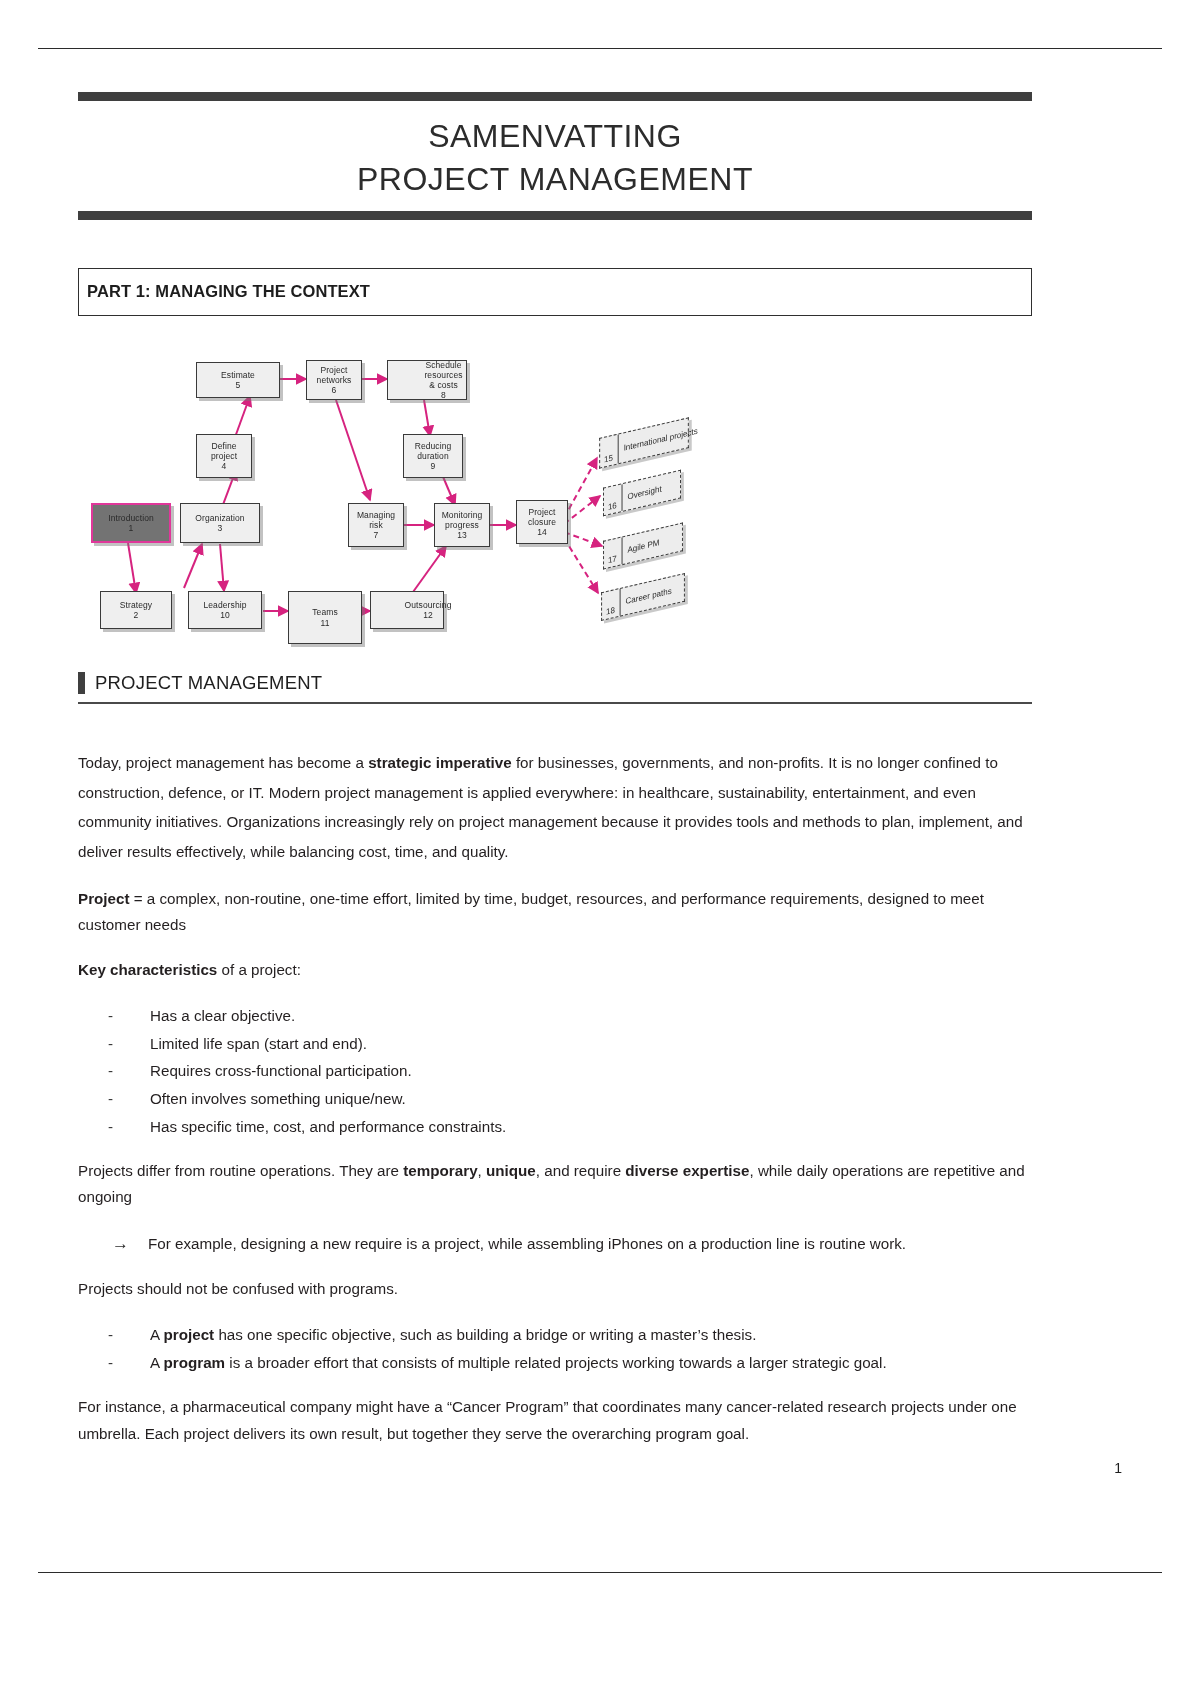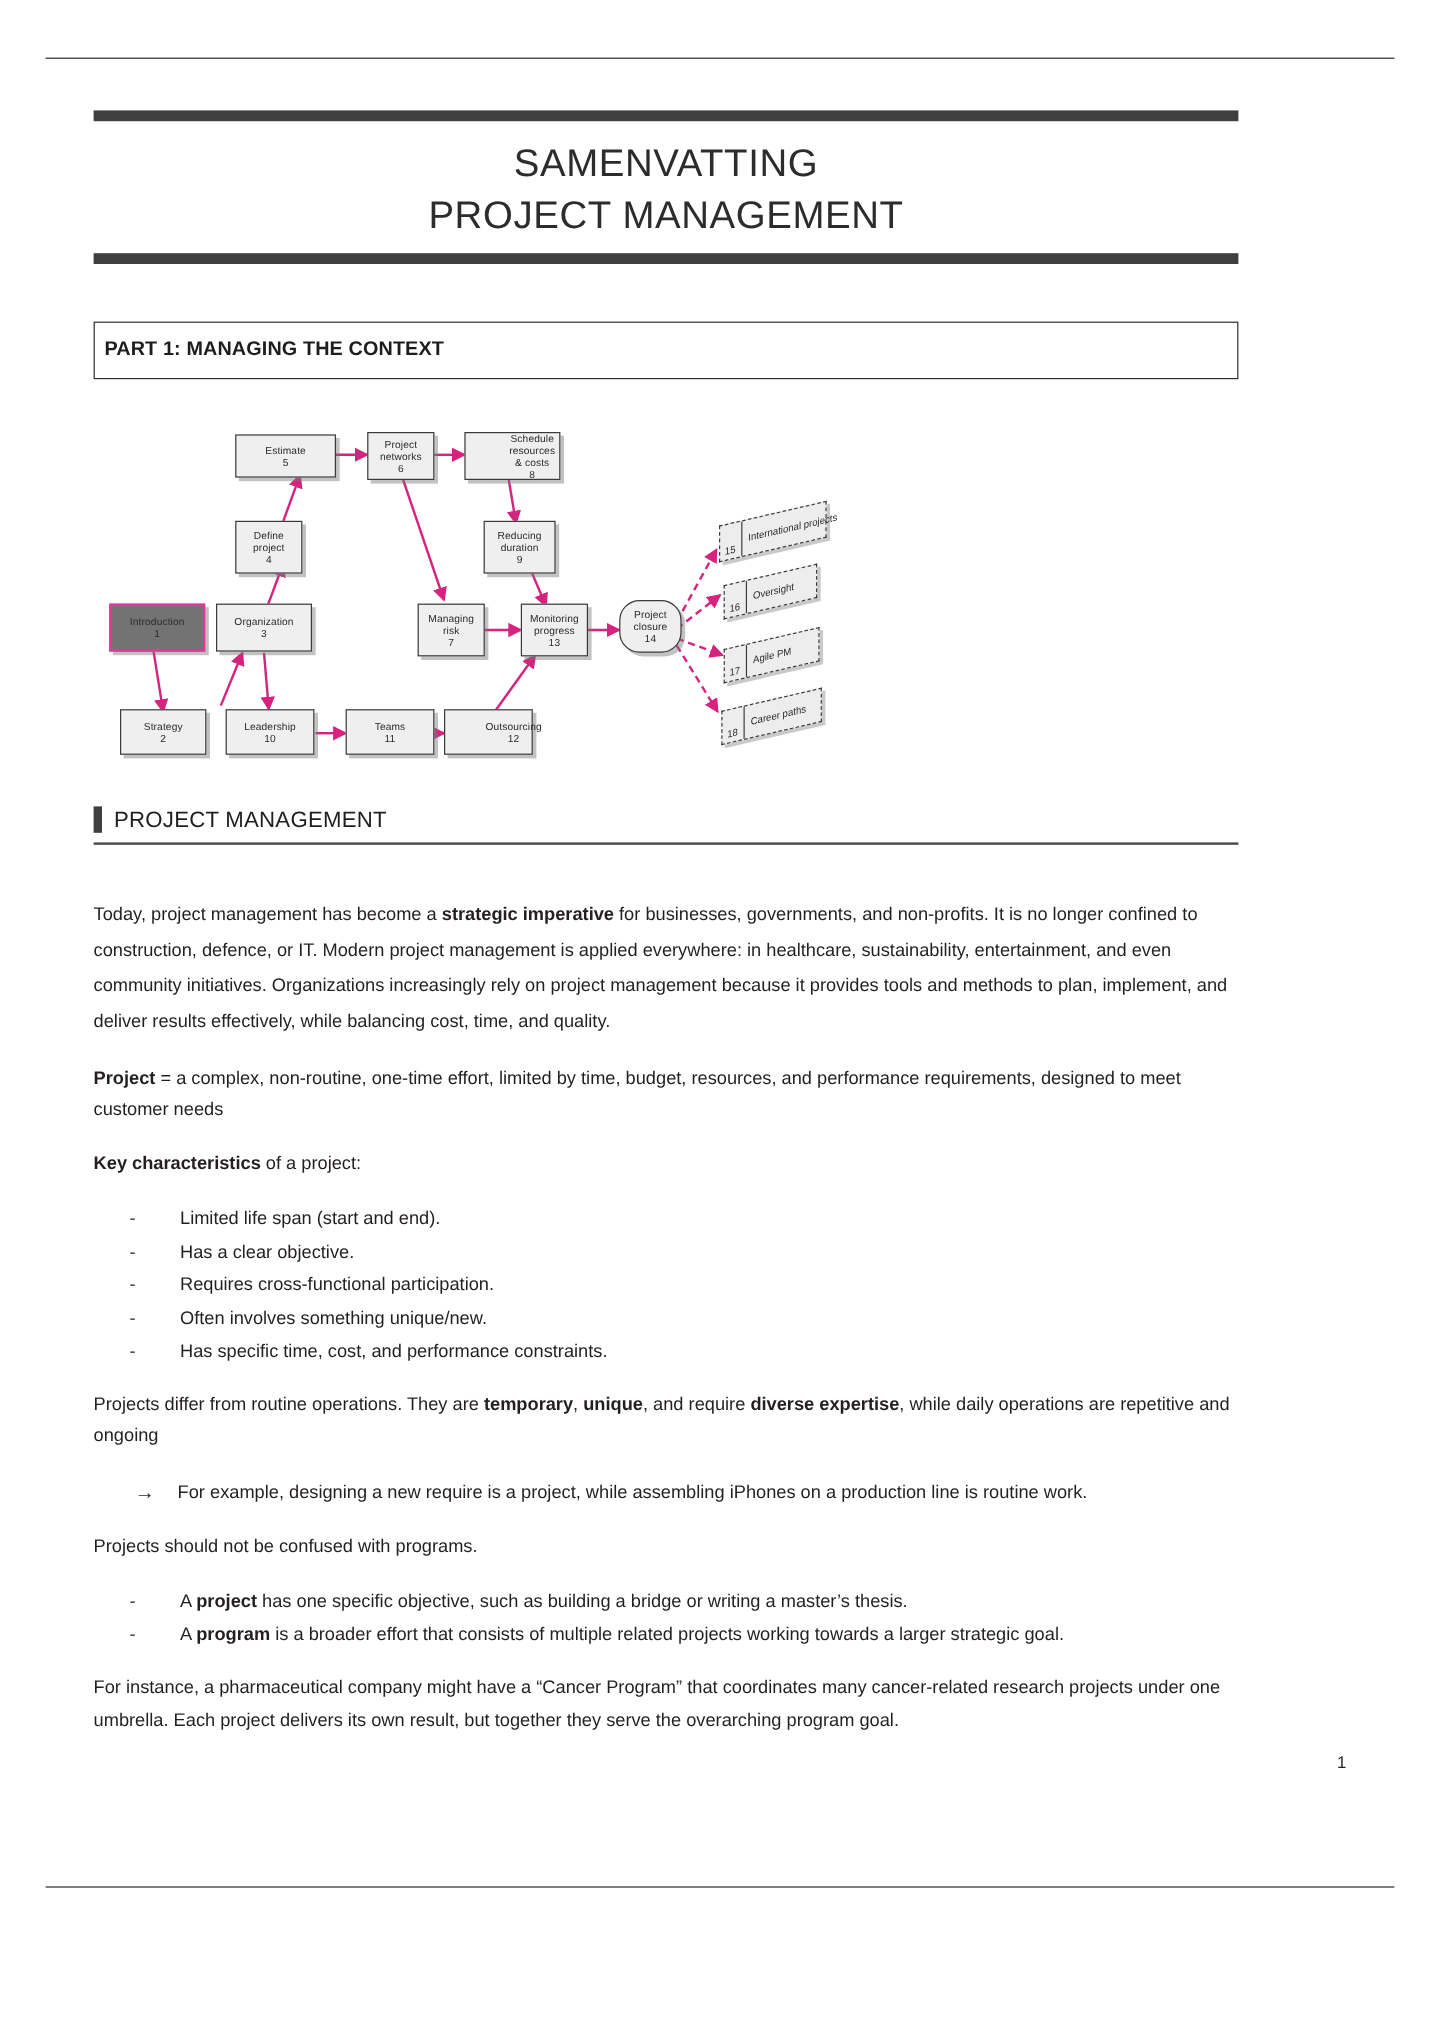--- a/index.html
+++ b/index.html
@@ -343,34 +343,34 @@
       <span class="num">3</span>
     </div>
     <div class="dbox" style="left:270px; top:155px; width:56px; height:44px;">
       <span>Managing risk</span>
       <span class="num">7</span>
     </div>
     <div class="dbox" style="left:356px; top:155px; width:56px; height:44px;">
       <span>Monitoring progress</span>
       <span class="num">13</span>
     </div>
-    <div class="dbox" style="left:438px; top:152px; width:52px; height:44px;border-radius:17px;">
+    <div class="dbox" style="left:438px; top:152px; width:52px; height:44px;">
       <span>Project closure</span>
       <span class="num">14</span>
     </div>
 
     <div class="dbox" style="left:22px; top:243px; width:72px; height:38px;">
       <span>Strategy</span>
       <span class="num">2</span>
     </div>
     <div class="dbox" style="left:110px; top:243px; width:74px; height:38px;">
       <span>Leadership</span>
       <span class="num">10</span>
     </div>
-    <div class="dbox" style="left:210px; top:243px; width:74px; height:38px;">
+    <div class="dbox" style="left:210px; top:243px; width:74px; height:53px;">
       <span>Teams</span>
       <span class="num">11</span>
     </div>
     <div class="dbox" style="left:292px; top:243px; width:74px; height:38px;padding-left:45px;">
       <span>Outsourcing</span>
       <span class="num">12</span>
     </div>
 
     <div class="skewbox" style="left:520px; top:80px; width:92px; height:30px;">
       <span class="sk-num">15</span>
@@ -400,22 +400,22 @@
 
   <div class="content">
 
     <p><span>Today, project management has become a </span><b>strategic imperative</b><span> for businesses, governments, and non-profits. It is no longer confined to construction, defence, or IT. Modern project management is applied everywhere: in healthcare, sustainability, entertainment, and even community initiatives. Organizations increasingly rely on project management because it provides tools and methods to plan, implement, and deliver results effectively, while balancing cost, time, and quality.</span></p>
 
     <p class="tight"><b>Project</b><span> = a complex, non-routine, one-time effort, limited by time, budget, resources, and performance requirements, designed to meet customer needs</span></p>
 
     <p class="tight"><b>Key characteristics</b><span> of a project:</span></p>
 
     <ul class="dashlist">
+      <li>Has a clear objective.</li>
       <li>Limited life span (start and end).</li>
-      <li>Has a clear objective.</li>
       <li>Requires cross-functional participation.</li>
       <li>Often involves something unique/new.</li>
       <li>Has specific time, cost, and performance constraints.</li>
     </ul>
 
     <p class="tight"><span>Projects differ from routine operations. They are </span><b>temporary</b><span>, </span><b>unique</b><span>, and require </span><b>diverse expertise</b><span>, while daily operations are repetitive and ongoing</span></p>
 
     <div class="arrow-item">
       <span class="arrow-glyph">→</span>
       <span>For example, designing a new require is a project, while assembling iPhones on a production line is routine work.</span>

